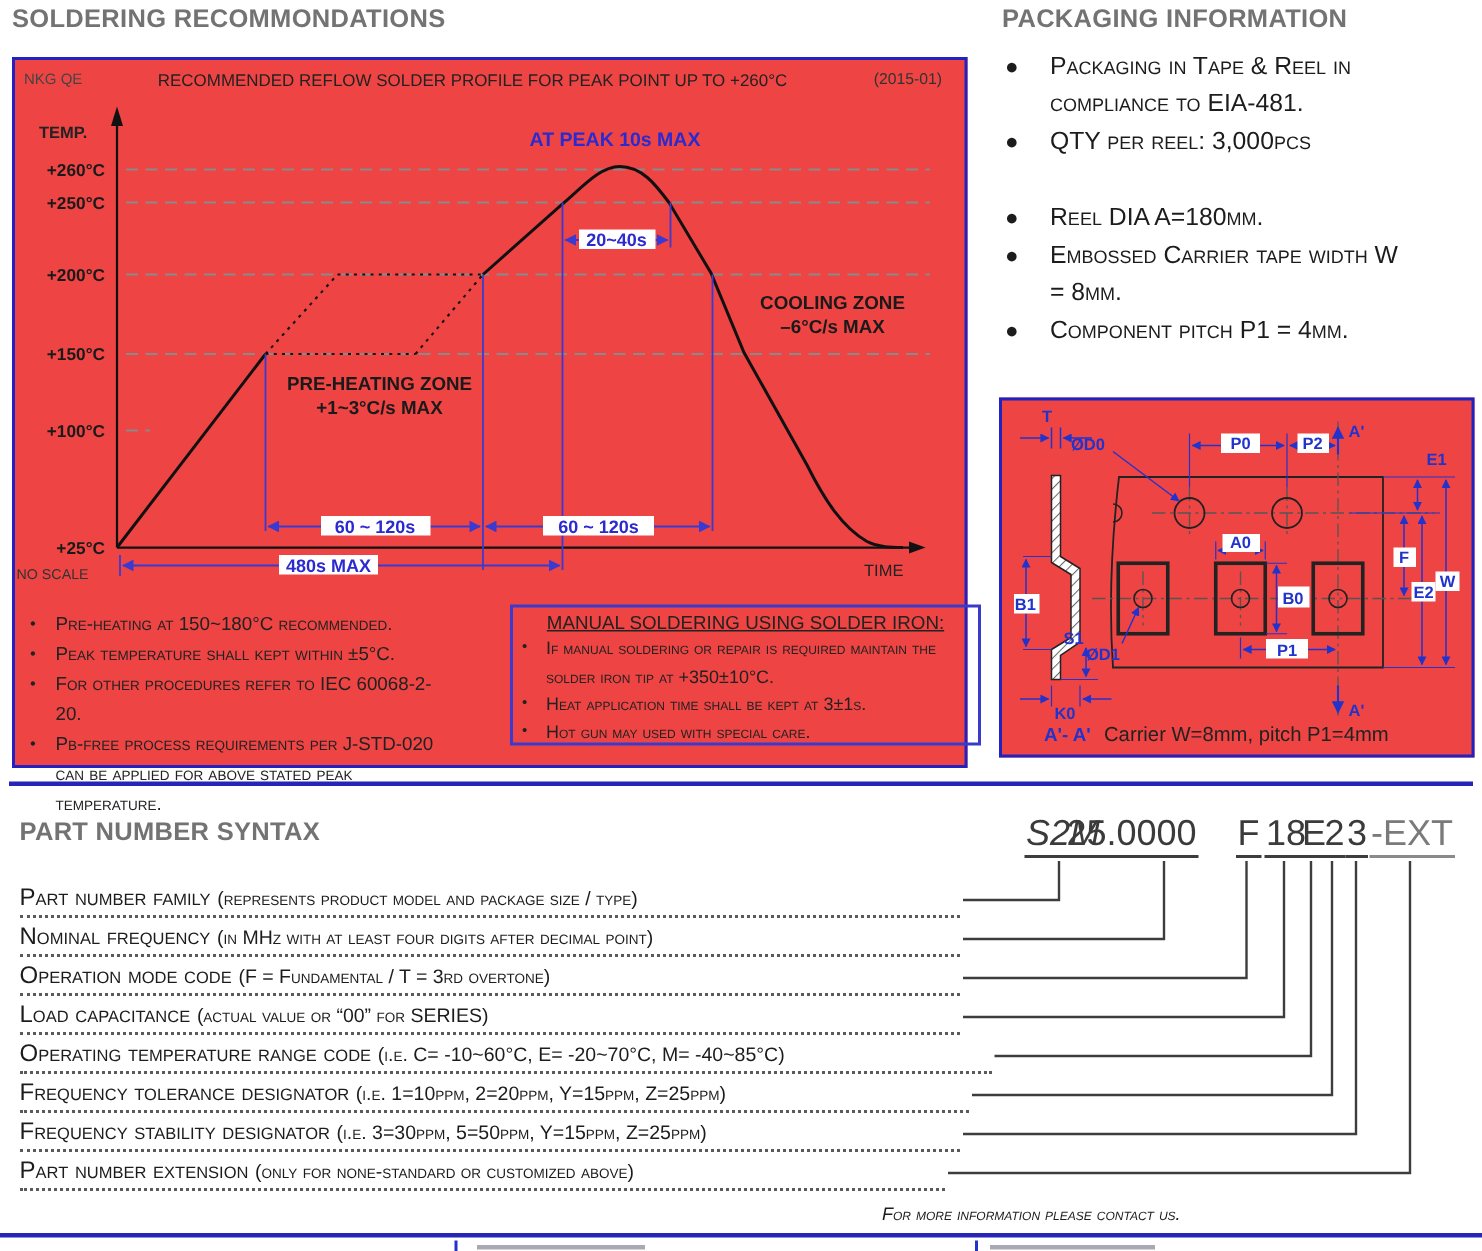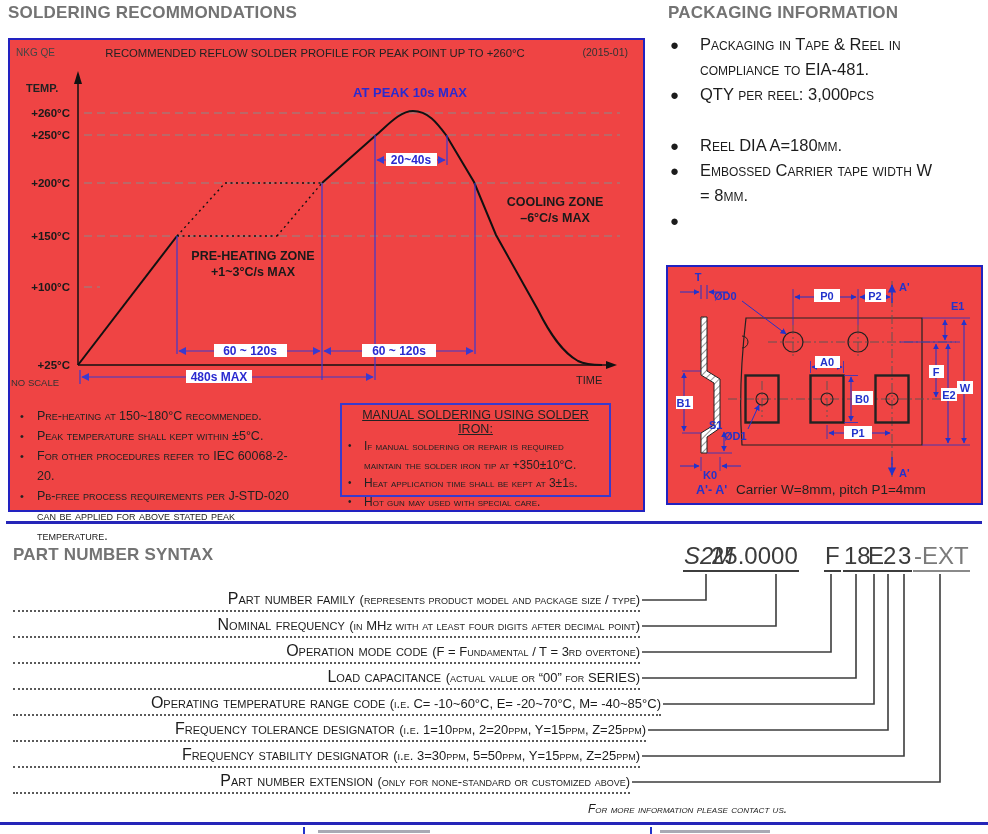--- a/index.html
+++ b/index.html
@@ -15,21 +15,21 @@
   .pack-item{font-size:16.5px;line-height:25px;color:#1c1c1c;}
   .pack-item .bullet-dot{width:30px;font-size:15px;}
   .pack-gap{margin-top:26px;}
   
   .note-item{font-size:12.5px;line-height:20px;color:#222;}
   .note-item .bullet-dot{width:17px;font-size:11px;}
   .man-item{font-size:12px;line-height:18.5px;color:#222;}
   .man-item .bullet-dot{width:16px;font-size:10px;}
   .man-title{font-size:12.5px;text-decoration:underline;text-align:center;color:#222;margin-bottom:1px;}
   
-  .syntax-row{position:absolute;left:13px;height:20px;border-bottom:2px dotted #5a5a5a;white-space:nowrap;text-align:right;}
+  .syntax-row{position:absolute;left:13px;height:20px;border-bottom:2px dotted #5a5a5a;white-space:nowrap;}
   .syntax-label{font-size:16px;color:#1c1c1c;}
   .syntax-detail{font-size:13px;color:#1c1c1c;}
   .pn-seg{position:absolute;top:543px;font-size:24px;color:#3b3b3b;
           border-bottom:2px solid #3d3d3d;padding:0 1px 1px 1px;line-height:26px;}
   .pn-ext{color:#7a7a7a;border-bottom-color:#8a8a8a;}
   .rule{position:absolute;background:#2525b8;}
   .footer-note{font-size:12px;color:#1c1c1c;font-style:italic;}
   .remnant{position:absolute;background:#a9a9b4;height:3px;}
   .fbar{position:absolute;width:2px;height:9px;background:#2233cc;}
   svg text{font-family:"Liberation Sans",sans-serif;}
@@ -132,21 +132,21 @@
       <div class="bullet-row note-item">
           <span class="bullet-dot">•</span>
           <span>For other procedures refer to IEC 60068-2-20.</span>
         </div>
       <div class="bullet-row note-item">
           <span class="bullet-dot">•</span>
           <span>Pb-free process requirements per J-STD-020 can be applied for above stated peak temperature.</span>
         </div>
     </div>
 
-    <div class="abs" style="left:330px;top:363px;width:271px;height:94px;border:2px solid #3a3acc;padding:3px 6px 0 6px;box-sizing:border-box;">
+    <div class="abs" style="left:330px;top:363px;width:314px;height:94px;border:2px solid #3a3acc;padding:3px 6px 0 6px;box-sizing:border-box;">
       <div class="man-title">MANUAL SOLDERING USING SOLDER IRON:</div>
       <div class="bullet-row man-item sc">
           <span class="bullet-dot">•</span>
           <span>If manual soldering or repair is required maintain the solder iron tip at +350±10°C.</span>
         </div>
       <div class="bullet-row man-item sc">
           <span class="bullet-dot">•</span>
           <span>Heat application time shall be kept at 3±1s.</span>
         </div>
       <div class="bullet-row man-item sc">
@@ -170,20 +170,21 @@
     <div class="bullet-row pack-item pack-gap">
         <span class="bullet-dot">●</span>
         <span>Reel DIA A=180mm.</span>
       </div>
     <div class="bullet-row pack-item">
         <span class="bullet-dot">●</span>
         <span>Embossed Carrier tape width W = 8mm.</span>
       </div>
     <div class="bullet-row pack-item">
         <span class="bullet-dot">●</span>
+        <span>Component pitch P1 = 4mm.</span>
       </div>
   </div>
 
   <div class="abs bluebox" style="left:666px;top:265px;width:313px;height:236px;">
     <svg width="313" height="236" viewBox="0 0 313 236">
       <defs>
         <marker id="tb" viewBox="0 0 10 10" refX="9" refY="5" markerWidth="6" markerHeight="6" orient="auto-start-reverse">
           <path d="M0,0 L10,5 L0,10 z" fill="#2233cc"></path>
         </marker>
         <pattern id="hp" width="5" height="5" patternUnits="userSpaceOnUse" patternTransform="rotate(45)">

